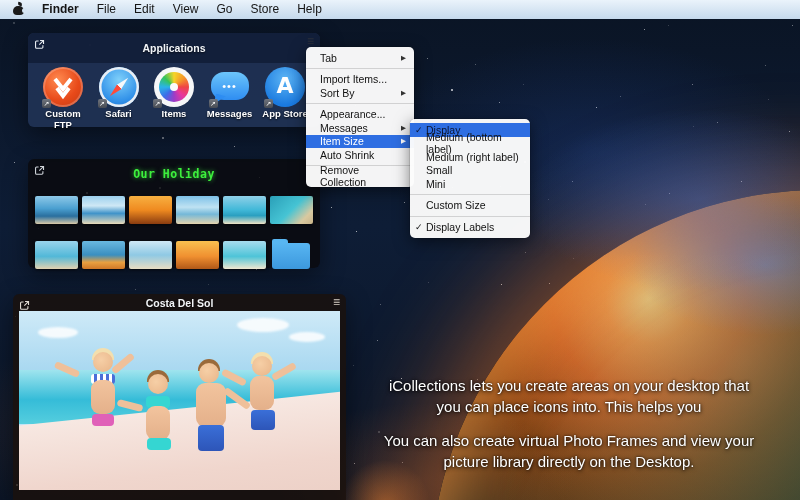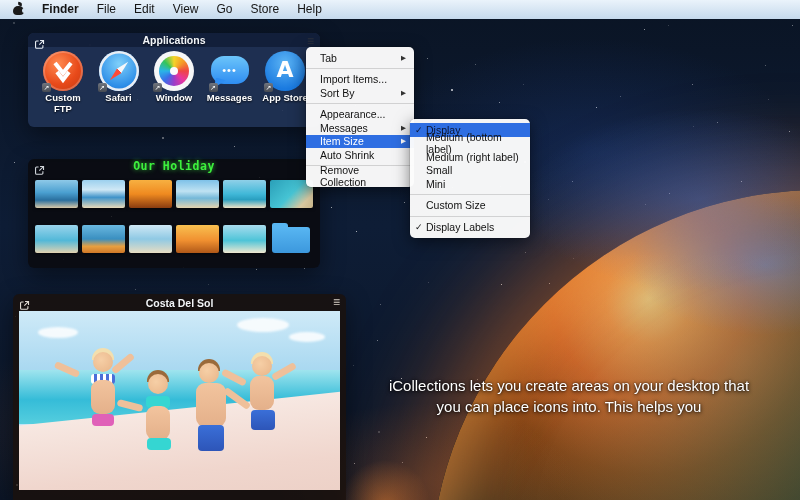--- a/index.html
+++ b/index.html
@@ -30,21 +30,21 @@
     background:linear-gradient(180deg,#eaf3fb,#c5d9ec);display:flex;align-items:center;
     font-size:12px;color:#151515;}
   .apple{position:relative;width:13px;height:13px;margin:0 8px 0 12px;}
   .apple b{position:absolute;left:1px;top:3px;width:11px;height:9px;border-radius:5px 5px 4px 4px;background:#1a1a1a;}
   .apple u{position:absolute;right:-2px;top:5px;width:5px;height:5px;border-radius:50%;background:#d5e4f2;}
   .apple s{position:absolute;left:6px;top:-1px;width:4px;height:4px;border-radius:0 70% 0 70%;background:#1a1a1a;transform:rotate(10deg);}
   .mb-item{padding:0 9px;line-height:19px;}
   .mb-item.bold{font-weight:bold;margin-left:0;}
   
   .win{position:absolute;border-radius:6px;box-shadow:0 8px 24px rgba(0,0,0,.45);}
-  .titlebar{position:relative;height:14px;display:flex;align-items:center;justify-content:center;}
+  .titlebar{position:relative;height:30px;display:flex;align-items:center;justify-content:center;}
   .wtitle{font-size:10.5px;font-weight:bold;color:#f2f5f8;text-shadow:0 1px 2px rgba(0,0,0,.6);}
   .export{position:absolute;left:6px;top:3px;width:11px;height:11px;cursor:pointer;}
   .burger{position:absolute;right:6px;top:1px;font-size:12px;line-height:14px;cursor:pointer;}
   
   .apps-win{left:28px;top:33px;width:292px;height:94px;background:rgba(33,51,86,.88);}
   .apps-win .titlebar{background:rgba(16,28,54,.85);border-radius:6px 6px 0 0;}
   .apps-win .burger{color:#2b313c;}
   .apps-row{display:flex;justify-content:space-between;padding:4px 12px 0 12px;}
   .app{width:46px;display:flex;flex-direction:column;align-items:center;cursor:pointer;}
   .ibox{position:relative;width:40px;height:40px;}
@@ -299,21 +299,21 @@
           <i class="alias">↗</i>
         </div>
         <div class="albl">Safari</div>
       </div>
       <div class="app">
         <div class="ibox photos">
           <div class="circle40"></div>
           <div class="pinwheel"></div>
           <i class="alias">↗</i>
         </div>
-        <div class="albl">Window</div>
+        <div class="albl">Items</div>
       </div>
       <div class="app">
         <div class="ibox messages">
           <div class="bubble">
               <span class="dots">•••</span>
             </div>
           <i class="alias">↗</i>
         </div>
         <div class="albl">Messages</div>
       </div>
@@ -411,20 +411,24 @@
         <i class="arm" style="left:-16px;top:20px;transform:rotate(28deg);"></i>
       </div>
     </div>
   </div>
 
   <div class="caption">
     <div class="p1">
       <div>iCollections lets you create areas on your desktop that</div>
       <div>you can place icons into. This helps you</div>
     </div>
+    <div class="p2">
+      <div>You can also create virtual Photo Frames and view your</div>
+      <div>picture library directly on the Desktop.</div>
+    </div>
   </div>
 
   <div class="menu cmenu">
     <div class="mi">
       <span>Tab</span>
       <span class="arr">▶</span>
     </div>
     <div class="sep"></div>
     <div class="mi">
       <span>Import Items...</span>

